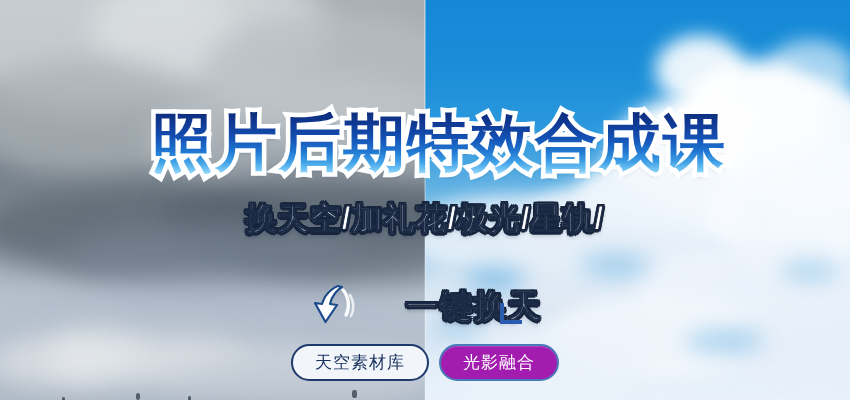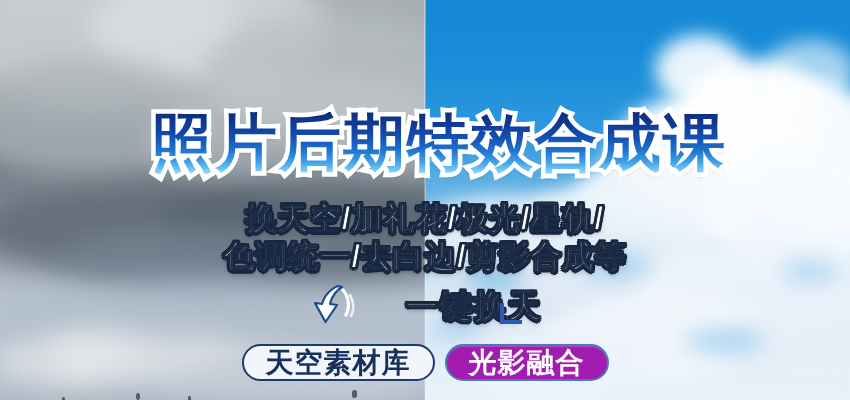--- a/index.html
+++ b/index.html
@@ -225,22 +225,22 @@
     align-items: center;
     justify-content: center;
     gap: 10px;
   }
   .badge {
     height: 37px;
     display: flex;
     align-items: center;
     justify-content: center;
     border-radius: 19px;
-    font-size: 28px;
-    font-weight: bold;
+    font-size: 17px;
+    font-weight: normal;
     letter-spacing: 1px;
     padding: 0 22px;
     box-sizing: border-box;
     white-space: nowrap;
   }
   .badge-light {
     background: #f2f6fa;
     color: #16305e;
     border: 2.5px solid #1d3a6b;
     text-shadow: none;
@@ -306,21 +306,20 @@
   <div class="split-seam"></div>
 
   <div class="content">
 
     <div class="title-wrap">
       <div class="title-stroke">照片后期特效合成课</div>
       <div class="title-fill">照片后期特效合成课</div>
     </div>
 
     <div class="sub sub1">换天空/加礼花/极光/星轨/</div>
-    <div class="sub sub2">色调统一/去白边/剪影合成等</div>
 
     <div class="onekey-row">
       <svg class="arrow-icon" viewBox="0 0 56 56">
         <path d="M30 6 C 30 6, 18 10, 14 24 L 7 23 L 17.5 42 L 29 25 L 22 24 C 24 15, 30 9, 34 7 Z" fill="#ffffff" stroke="#1b4a8c" stroke-width="2.2" stroke-linejoin="round"></path>
         <path d="M35 10 C 41 17, 42 27, 38 35" fill="none" stroke="#ffffff" stroke-width="3.4" stroke-linecap="round" opacity="0.95"></path>
         <path d="M42 15 C 46 22, 46 30, 43 36" fill="none" stroke="#ffffff" stroke-width="2.6" stroke-linecap="round" opacity="0.75"></path>
       </svg>
       <span class="onekey-text">一键换天</span>
     </div>
 

